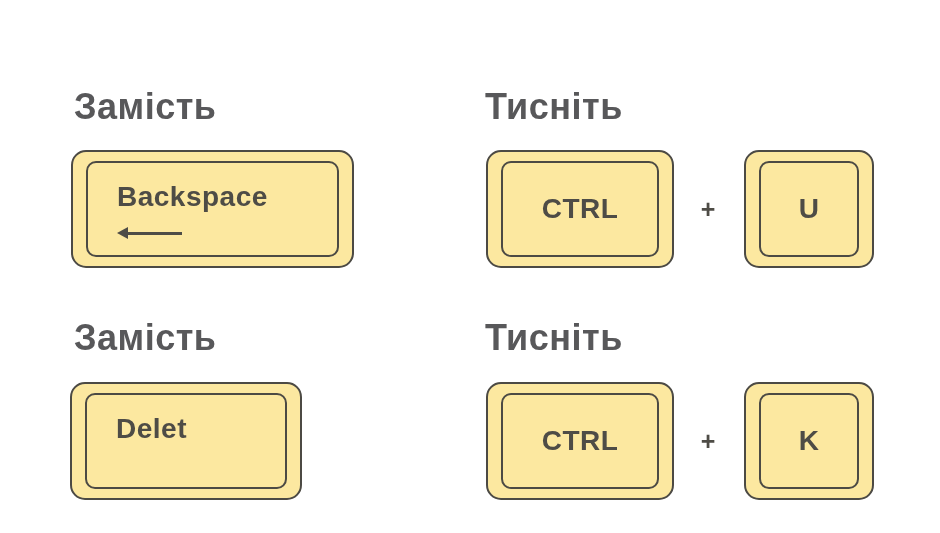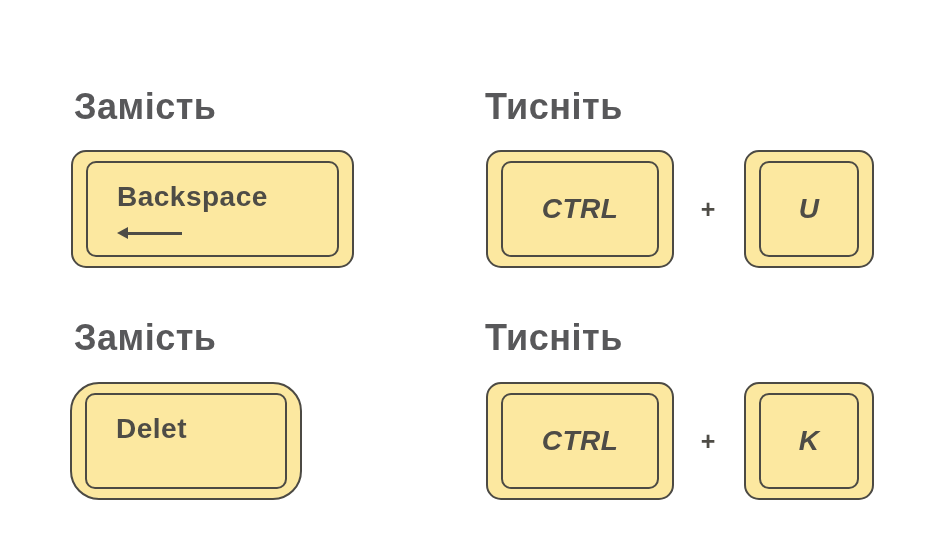--- a/index.html
+++ b/index.html
@@ -41,21 +41,20 @@
     position: absolute;
     top: 9px; bottom: 9px; left: 13px; right: 13px;
     border: 2.5px solid var(--key-border);
     border-radius: 10px;
     pointer-events: none;
   }
   .key.centered {
     display: flex;
     align-items: center;
     justify-content: center;
-    font-style: italic;
   }
   .key-label {
     font-size: 28px;
     line-height: 28px;
     font-weight: 700;
     color: var(--key-text);
     letter-spacing: 0.5px;
     white-space: nowrap;
   }
   .key-label.tl {
@@ -123,21 +122,21 @@
   <div class="plus" style="left:694px; top:162px;">+</div>
 
   <div class="key centered" style="left:744px; top:118px; width:130px; height:118px;">
     <div class="key-inner"></div>
     <div class="key-label">U</div>
   </div>
 
   <div class="heading" style="left:74px; top:286px;">Замість</div>
   <div class="heading" style="left:485px; top:286px;">Тисніть</div>
 
-  <div class="key" style="left:70px; top:350px; width:232px; height:118px;border-radius:29px;">
+  <div class="key" style="left:70px; top:350px; width:232px; height:118px;">
     <div class="key-inner"></div>
     <div class="key-label tl">Delet</div>
   </div>
 
   <div class="key centered" style="left:486px; top:350px; width:188px; height:118px;">
     <div class="key-inner"></div>
     <div class="key-label">CTRL</div>
   </div>
 
   <div class="plus" style="left:694px; top:394px;">+</div>

